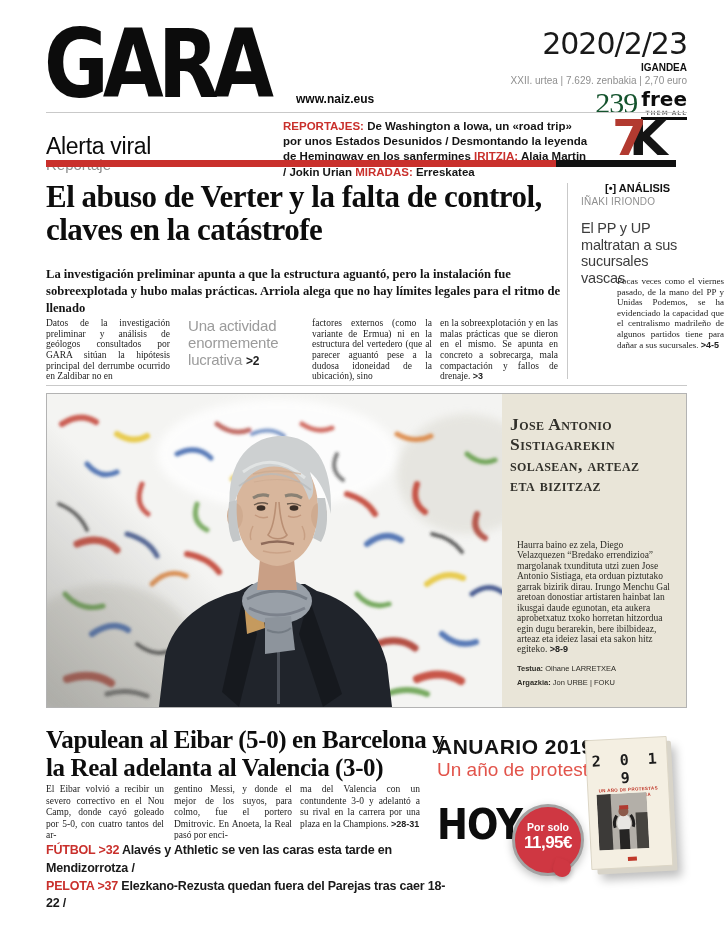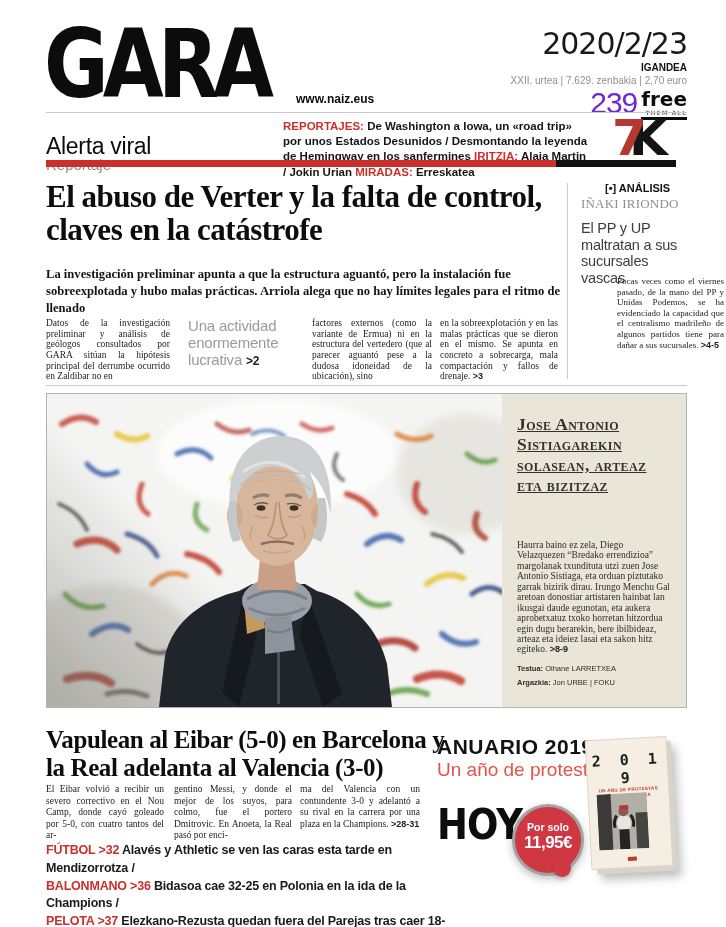--- a/index.html
+++ b/index.html
@@ -11,21 +11,21 @@
   
   .logo{left:44px;top:18px;font-family:"DejaVu Sans",sans-serif;font-weight:bold;
         font-size:96px;line-height:1;letter-spacing:-7px;color:#0c0c0c;
         transform:scale(0.82,0.98);transform-origin:left top;}
   .website{left:296px;top:92px;font-size:12px;font-weight:bold;color:#0c0c0c;}
   .h-right{right:39px;text-align:right;}
   .date{top:26px;font-family:"DejaVu Sans",sans-serif;font-size:30px;letter-spacing:-1px;color:#191919;text-align:center;}
   .day{top:62px;font-size:10px;font-weight:bold;color:#111;}
   .edition{top:75px;font-size:10px;color:#8f8f8f;}
   .issue-row{top:86px;}
-  .issue-num{font-size:30px;color:#6d28d9;letter-spacing:-1px;vertical-align:bottom;font-family:Liberation Sans, sans-serif;}
+  .issue-num{font-size:30px;color:#14532d;letter-spacing:-1px;vertical-align:bottom;font-family:Liberation Serif, serif;}
   .free{font-family:"DejaVu Sans",sans-serif;font-weight:bold;font-size:20px;color:#0c0c0c;
         border-bottom:3px solid #0c0c0c;display:inline-block;line-height:1;padding-bottom:1px;margin-left:4px;}
   .free-sub{display:block;font-size:6px;color:#777;letter-spacing:1px;text-align:right;margin-top:1px;}
   .rule-top{left:46px;width:641px;top:112px;height:1px;background:#c9c9c9;}
 
   
   .kicker-section{left:46px;top:118px;font-size:15px;color:#8d8d8d;margin-top:38px;}
   .kicker-title{left:46px;top:133px;font-size:23px;font-weight:normal;color:#0c0c0c;letter-spacing:-0.3px;}
   .summary{left:283px;top:119px;width:308px;font-size:11.5px;font-weight:bold;line-height:1.32;color:#151515;}
   .red{color:#c9302c;}
@@ -44,31 +44,31 @@
   .lead-col{top:318px;font-size:9.5px;line-height:1.12;text-align:justify;color:#1c1c1c;}
   .col1{left:46px;width:124px;}
   .quote{left:188px;top:317px;width:116px;font-size:15px;line-height:1.14;color:#9b9b9b;letter-spacing:-0.2px;}
   .quote b{color:#222;font-size:12px;}
   .col2{left:312px;width:120px;}
   .col3{left:440px;width:118px;}
   .pageref{font-weight:bold;font-family:"Liberation Sans",sans-serif;font-size:9px;color:#222;}
   .vert-div{left:567px;top:183px;width:1px;height:196px;background:#c9c9c9;}
   .analysis{left:581px;width:107px;}
   .an-label{top:182px;font-size:11px;font-weight:bold;color:#111;padding-left:24px;}
-  .an-author{top:196px;font-size:13px;color:#8f8f8f;letter-spacing:0.2px;font-family:Liberation Serif, serif;}
+  .an-author{top:196px;font-size:10px;color:#8f8f8f;letter-spacing:0.2px;}
   .an-title{top:220px;font-size:14.5px;line-height:1.15;color:#3d3d3d;letter-spacing:-0.2px;}
   .an-body{top:276px;font-size:9px;line-height:1.18;text-align:justify;color:#1c1c1c;margin-left:36px;}
   .rule-mid{left:46px;width:641px;top:385px;height:1px;background:#c9c9c9;}
 
   
   .photo-box{left:46px;top:393px;width:639px;height:313px;border:1px solid #b3b3b3;background:#fff;}
   .photo-art{position:absolute;left:0;top:0;width:455px;height:313px;}
   .panel{position:absolute;left:455px;top:0;width:184px;height:313px;background:#e9e5d8;}
-  .panel-title{position:absolute;left:15px;top:20px;width:152px;font-variant:small-caps;
-               font-size:17.5px;line-height:1.17;color:#32312b;letter-spacing:0.4px;font-weight:600;text-decoration:underline;}
+  .panel-title{position:absolute;left:8px;top:20px;width:152px;font-variant:small-caps;
+               font-size:17.5px;line-height:1.17;color:#32312b;letter-spacing:0.4px;font-weight:600;}
   .panel-body{position:absolute;left:15px;top:146px;width:156px;font-size:9.5px;line-height:1.1;color:#2e2d27;}
   .panel-credits{position:absolute;left:15px;top:268px;font-size:7.5px;color:#2e2d27;line-height:1.8;}
   .panel-credits b{font-weight:bold;}
 
   
   .sp-headline{left:46px;top:726px;width:400px;font-weight:bold;font-size:25px;line-height:1.1;
                letter-spacing:-0.4px;color:#0d0d0d;}
   .sp-col{top:784px;font-size:9.5px;line-height:1.22;text-align:justify;color:#1c1c1c;}
   .sp1{left:46px;width:118px;} .sp2{left:174px;width:118px;} .sp3{left:300px;width:120px;}
   .ticker{left:46px;top:842px;width:404px;font-size:12.5px;font-weight:bold;line-height:1.42;color:#1a1a1a;letter-spacing:-0.2px;}
@@ -265,21 +265,20 @@
 
   <div class="abs sp-headline serif">Vapulean al Eibar (5-0) en Barcelona y la Real adelanta al Valencia (3-0)</div>
   <div class="abs sp-col sp1 serif">El Eibar volvió a recibir un severo correctivo en el Nou Camp, donde cayó goleado por 5-0, con cuatro tantos del ar-</div>
   <div class="abs sp-col sp2 serif">gentino Messi, y donde el mejor de los suyos, para colmo, fue el portero Dmitrovic. En Anoeta, la Real pasó por enci-</div>
   <div class="abs sp-col sp3 serif">
     <span>ma del Valencia con un contundente 3-0 y adelantó a su rival en la carrera por una plaza en la Champions. </span><span class="pageref">&gt;28-31</span>
   </div>
 
   <div class="abs ticker">
     <div><span class="red">FÚTBOL &gt;32</span><span> Alavés y Athletic se ven las caras esta tarde en Mendizorrotza /</span></div>
-    <div><span class="red">BALONMANO &gt;36</span><span> Bidasoa cae 32-25 en Polonia en la ida de la Champions /</span></div>
     <div><span class="red">PELOTA &gt;37</span><span> Elezkano-Rezusta quedan fuera del Parejas tras caer 18-22  /</span></div>
   </div>
 
   <div class="abs promo-title">ANUARIO 2019</div>
   <div class="abs promo-sub">Un año de protestas</div>
   <div class="abs hoy">HOY</div>
 
   <div class="abs badge">
     <div class="badge-tail"></div>
     <div class="badge-l1">Por solo</div>

